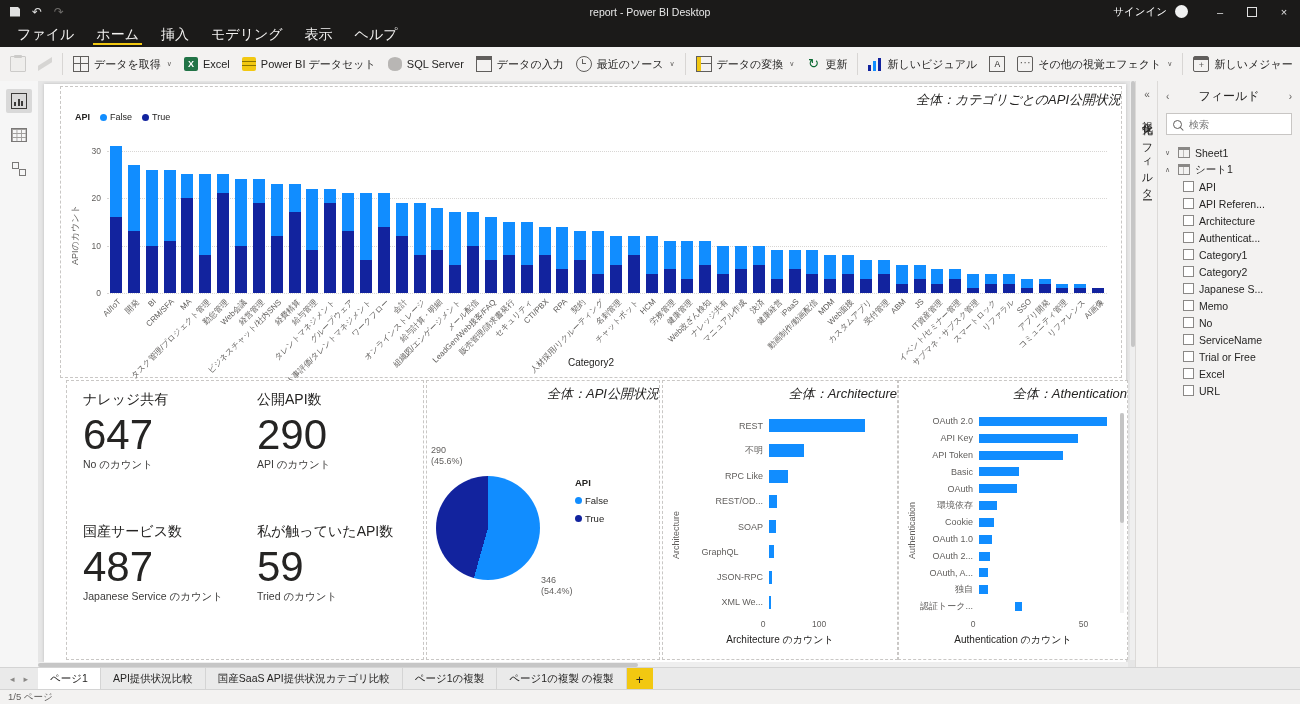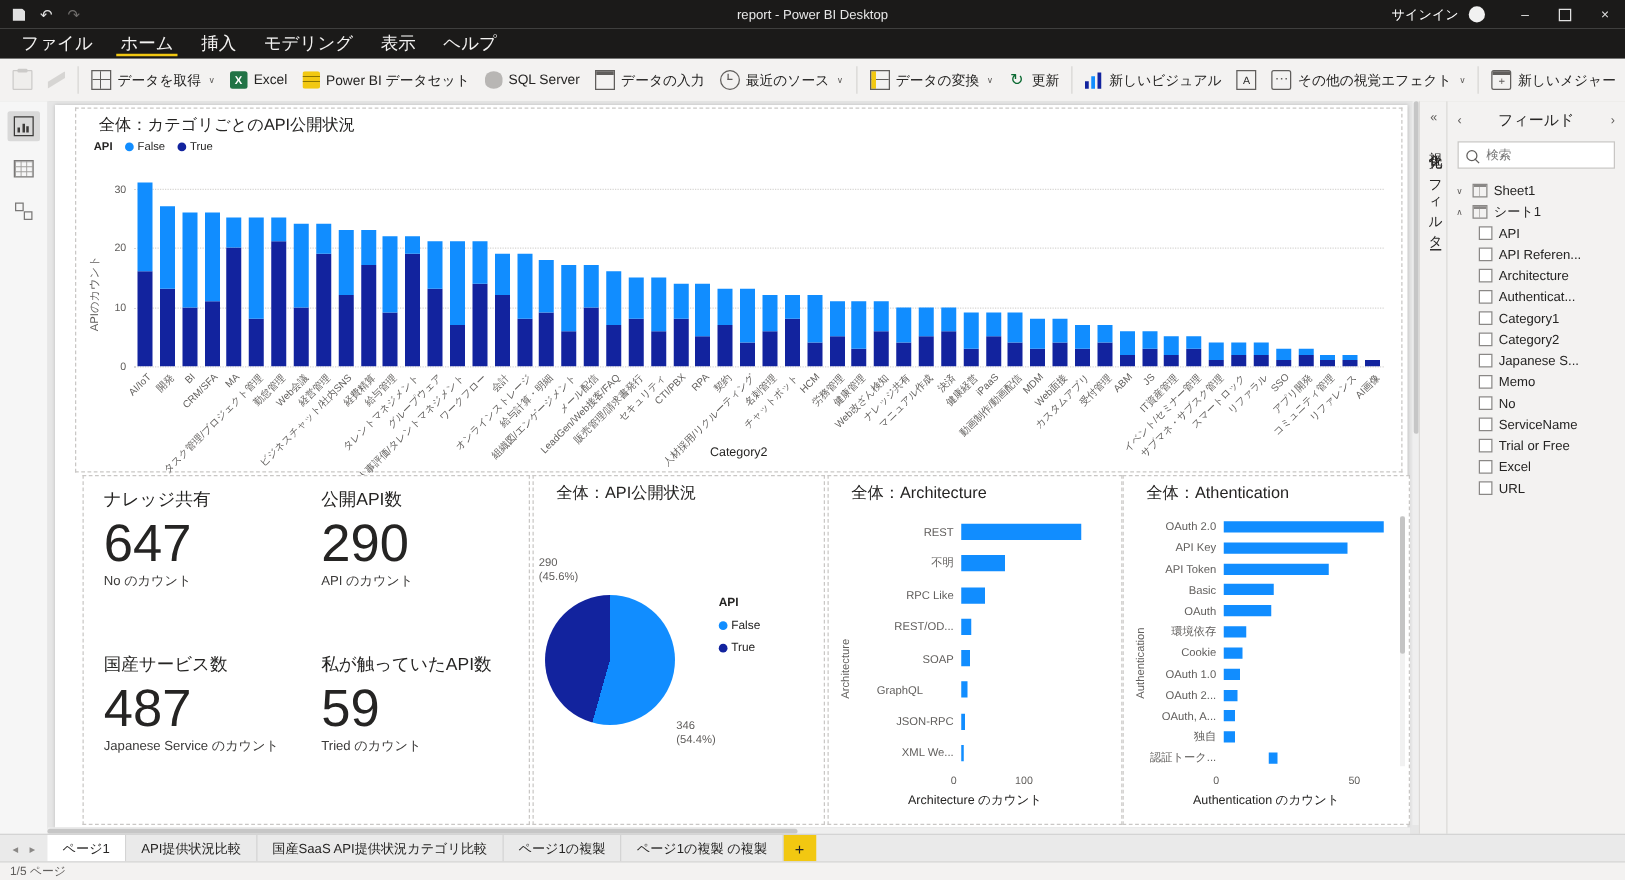--- a/index.html
+++ b/index.html
@@ -87,21 +87,21 @@
   .canvas-vscroll .thumb{position:absolute;top:0;left:1px;right:1px;height:46%;background:#c6c6c6;border-radius:3px;}
   .canvas-hscroll{position:absolute;left:0;right:8px;bottom:0;height:6px;background:#efefef;}
   .canvas-hscroll .thumb{position:absolute;left:0;top:1px;bottom:1px;width:55%;background:#c6c6c6;border-radius:3px;}
 
   .visual{position:absolute;border:1px dashed #c9c7c5;background:#fff;}
   #topchart{left:16px;top:2px;width:1060px;height:290px;}
   #cards{left:22px;top:296px;width:356px;height:278px;}
   #pievis{left:382px;top:296px;width:232px;height:278px;}
   #archvis{left:618px;top:296px;width:234px;height:278px;}
   #authvis{left:854px;top:296px;width:228px;height:278px;}
-  .vtitle{position:absolute;top:4px;left:18px;right:0;text-align:left;font-size:13px;color:#252423;}
+  .vtitle{position:absolute;top:4px;left:18px;right:0;text-align:right;font-size:13px;color:#252423;font-style:italic;}
 
   
   .tc-legend{position:absolute;left:14px;top:25px;display:flex;align-items:center;gap:10px;font-size:9px;color:#252423;}
   .tc-legend .fld{font-weight:bold;}
   .leg-item{display:flex;align-items:center;gap:3px;}
   .leg-dot{width:7px;height:7px;border-radius:50%;flex:none;}
   .tc-ytitle{position:absolute;left:8px;top:178px;transform:rotate(-90deg);transform-origin:left top;font-size:9px;color:#605e5c;white-space:nowrap;}
   .tc-plot{position:absolute;left:46px;top:54px;width:1000px;height:152px;}
   .gridline{position:absolute;left:0;right:0;border-top:1px dotted #d8d6d4;}
   .tc-ytick{position:absolute;left:-26px;width:20px;text-align:right;font-size:8.5px;color:#605e5c;}

